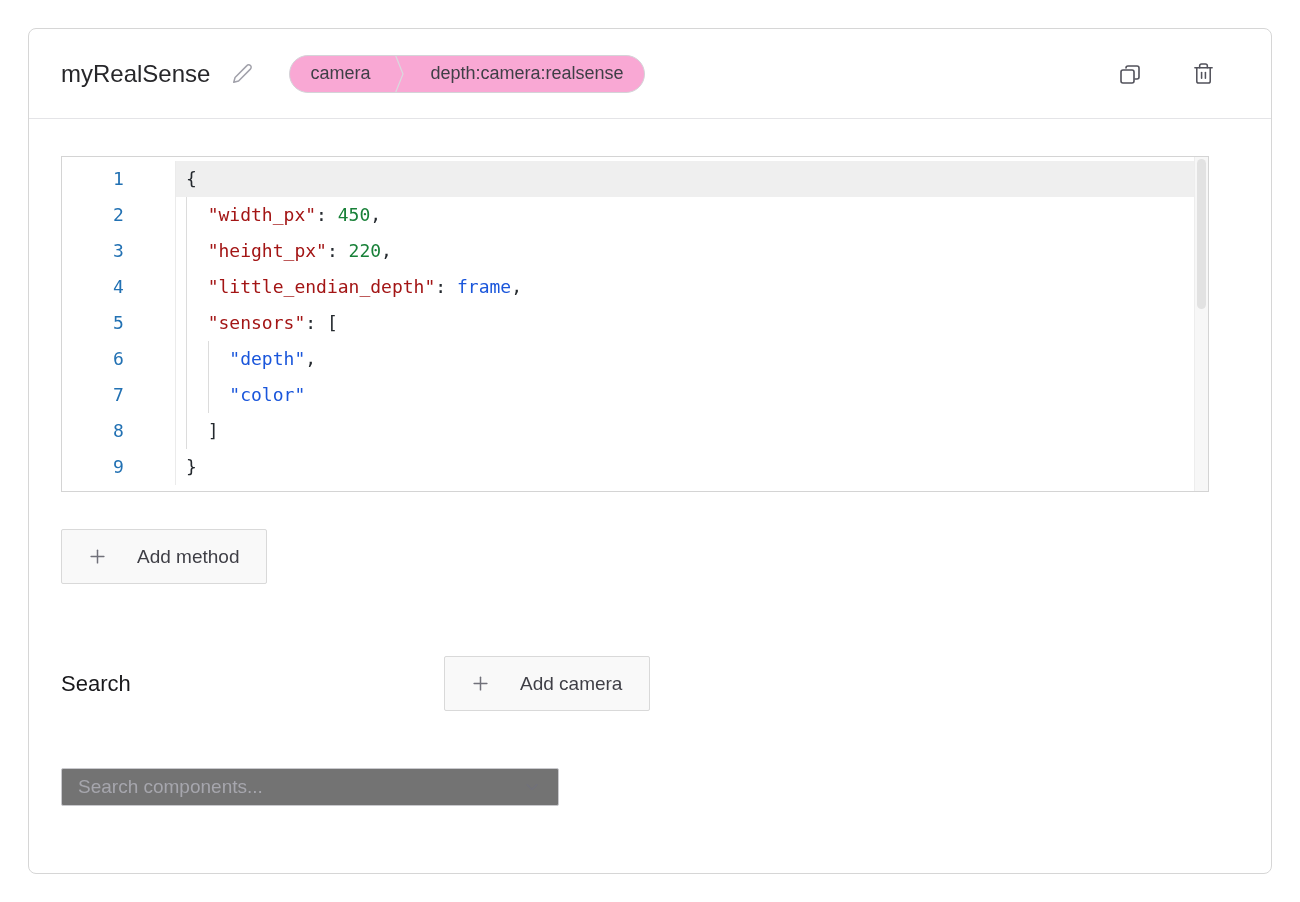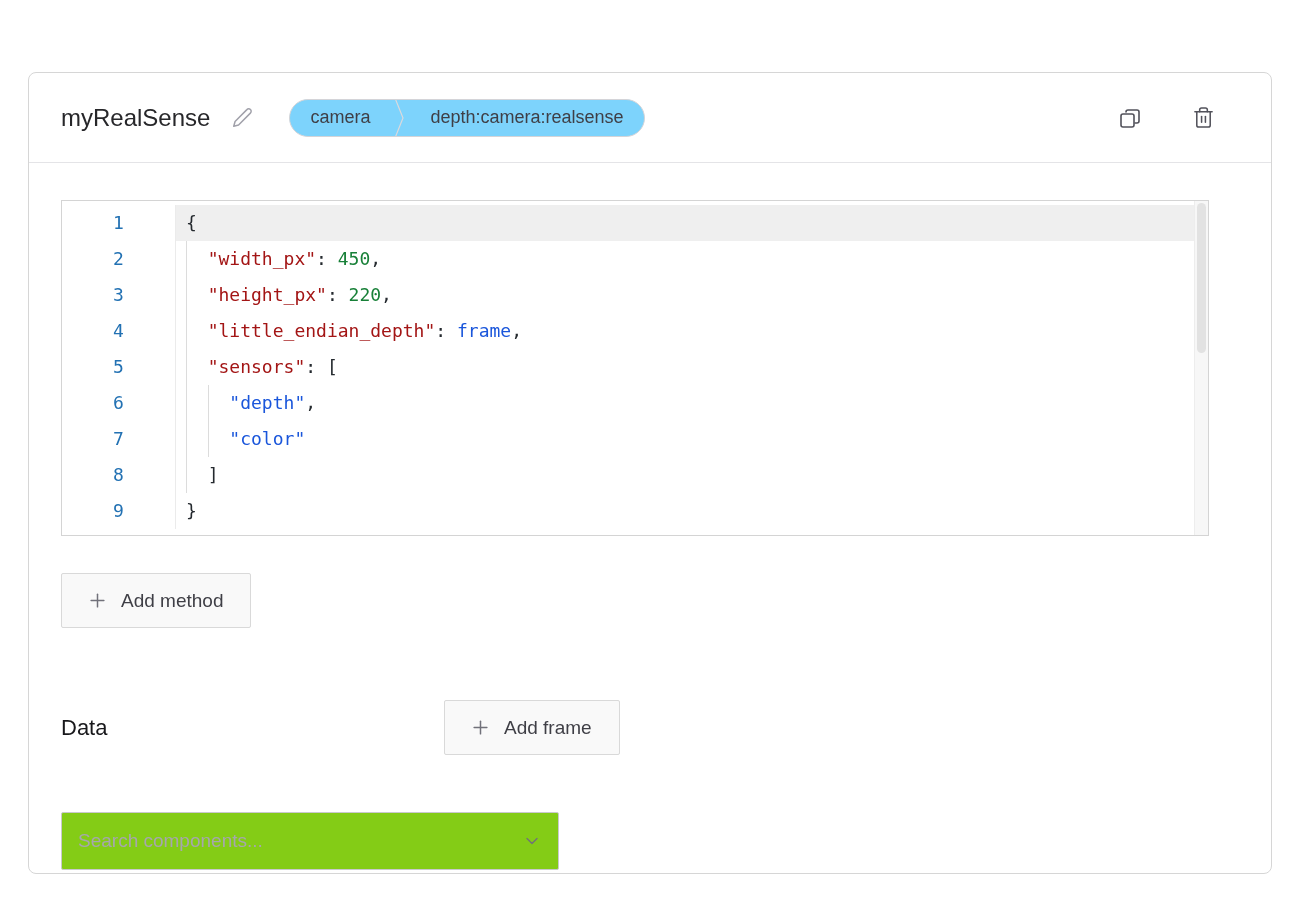--- a/index.html
+++ b/index.html
@@ -12,21 +12,20 @@
     overflow: hidden;
     color: #1a1a1a;
   }
 
   .panel {
     position: absolute;
     left: 28px; top: 28px; right: 28px; bottom: 28px;
     background: #fff;
     border: 1px solid #d6d6d6;
     border-radius: 8px;
-    margin-top: 44px;
   }
 
   
   .card-header {
     display: flex;
     align-items: center;
     height: 90px;
     padding: 0 56px 0 32px;
     border-bottom: 1px solid #e4e4e7;
   }
@@ -50,21 +49,21 @@
     margin-left: 36px;
     display: inline-flex;
     align-items: center;
     height: 38px;
     border: 1px solid #d4d4d8;
     border-radius: 19px;
     padding: 0 20px;
     gap: 24px;
     font-size: 18px;
     color: #3f3f46;
-    background: #7dd3fc;
+    background: #f9a8d4;
     overflow: hidden;
   }
   .pill-divider { flex: 0 0 auto; margin: -1px 0; }
   .header-actions {
     margin-left: auto;
     display: flex;
     align-items: center;
     gap: 50px;
   }
 
@@ -139,40 +138,40 @@
     top: 2px; left: 2px; right: 2px;
     height: 45%;
     background: #e2e2e2;
     border-radius: 5px;
   }
 
   
   .add-btn {
     display: inline-flex;
     align-items: center;
-    gap: 15px;
+    gap: 31px;
     height: 55px;
     padding: 8px 27px;
     background: #f9f9f9;
     border: 1px solid #d9d9d9;
     border-radius: 2px;
     font-family: "Liberation Sans", sans-serif;
     font-size: 19px;
     color: #3f3f46;
     cursor: pointer;
   }
 
   
   .select {
     position: relative;
     width: 498px;
-    height: 58px;
+    height: 38px;
     border: 1px solid #c9c9cd;
     border-radius: 2px;
-    background: #84cc16;
+    background: #737373;
     display: flex;
     align-items: center;
   }
   .select input {
     border: none;
     outline: none;
     background: transparent;
     flex: 1;
     height: 100%;
     padding: 0 46px 0 16px;
@@ -284,28 +283,28 @@
           <svg width="17" height="17" viewBox="0 0 16 16" fill="none" stroke="#71717a" stroke-width="1.4" stroke-linecap="round">
             <path d="M8 2v12"></path>
               <path d="M2 8h12"></path>
           </svg>
           <span>Add method</span>
         </button>
       </div>
     </section>
 
     <section class="row row-frame">
-      <div class="row-label">Data</div>
+      <div class="row-label">Search</div>
       <div class="row-content">
         <button class="add-btn">
           <svg width="17" height="17" viewBox="0 0 16 16" fill="none" stroke="#71717a" stroke-width="1.4" stroke-linecap="round">
             <path d="M8 2v12"></path>
               <path d="M2 8h12"></path>
           </svg>
-          <span>Add frame</span>
+          <span>Add camera</span>
         </button>
       </div>
     </section>
 
     <section class="row row-depends">
       <div class="row-content">
         <div class="select">
           <input type="text" placeholder="Search components..." style="">
           <svg class="chev" width="20" height="20" viewBox="0 0 24 24" fill="none" stroke="#71717a" stroke-width="1.6" stroke-linecap="round" stroke-linejoin="round">
             <polyline points="6 9 12 15 18 9"></polyline>

